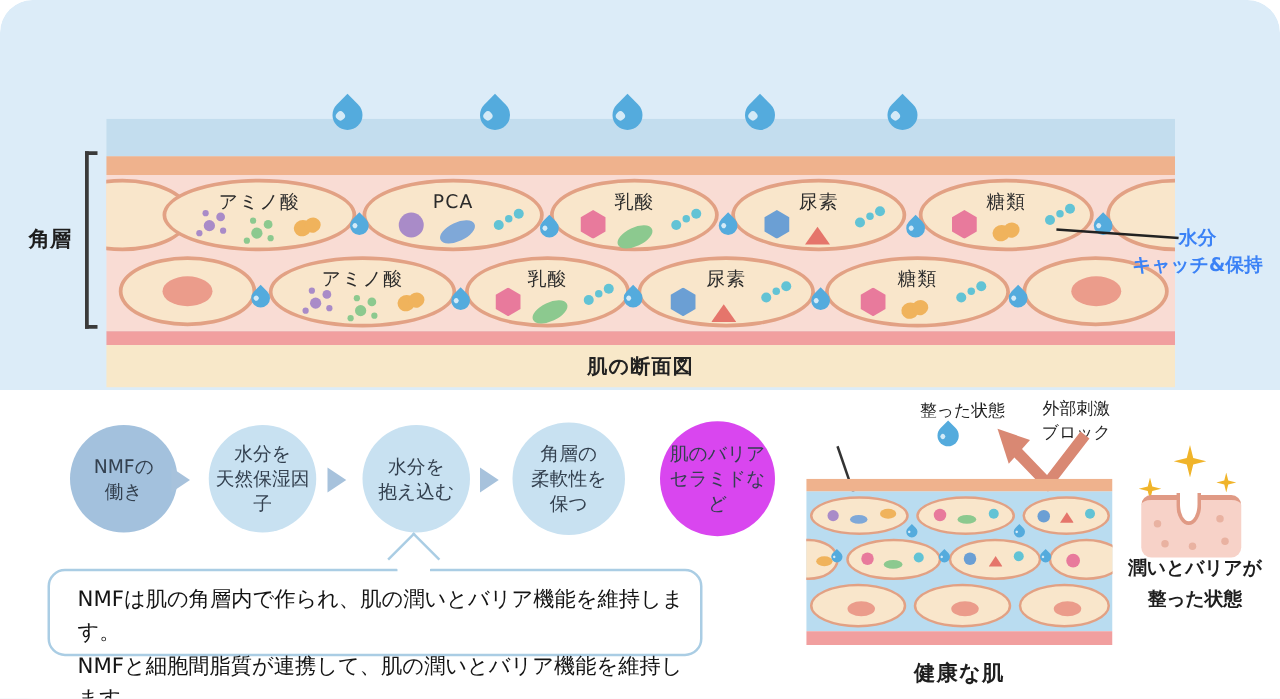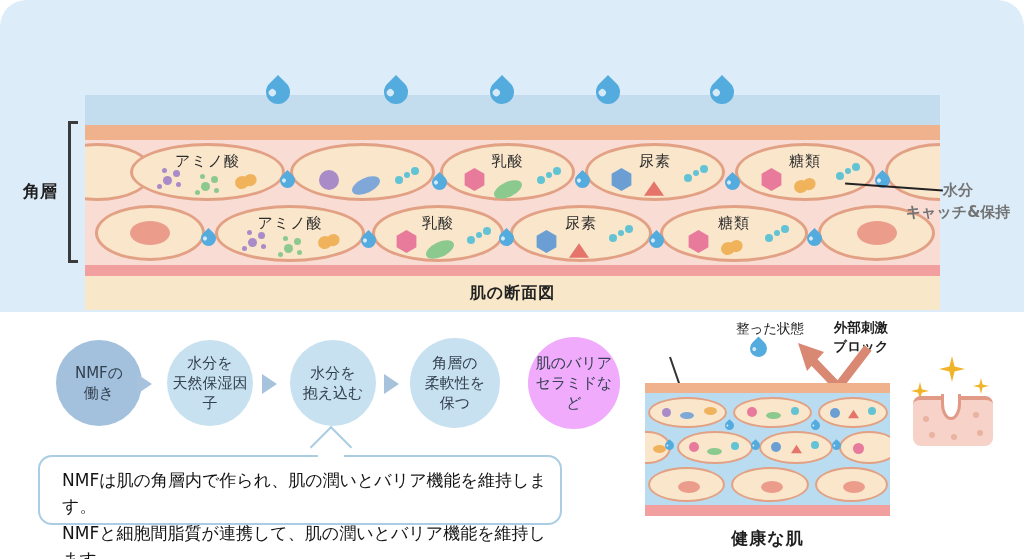--- a/index.html
+++ b/index.html
@@ -35,21 +35,21 @@
   .m-peanut { width:14px; height:13px; border-radius:50%; transform:rotate(-20deg); }
   .m-peanut::after { content:""; position:absolute; left:9px; top:1px; width:13px; height:12px; border-radius:50%; background:inherit; }
   .m-cluster { width:9px; height:9px; border-radius:50%; background:currentColor;
     box-shadow:9px -7px 0 -1px currentColor, -3px -10px 0 -2px currentColor, 11px 4px 0 -2px currentColor, -8px 6px 0 -2px currentColor; }
   .m-chain { width:8px; height:8px; border-radius:50%; background:currentColor;
     box-shadow:8px -5px 0 -1px currentColor, 16px -9px 0 0 currentColor; }
 
   .corneum-bracket { position:absolute; left:68px; top:121px; width:10px; height:142px; border-left:3px solid #3a3a3a; border-top:3px solid #3a3a3a; border-bottom:3px solid #3a3a3a; }
   .corneum-label { position:absolute; left:14px; top:180px; width:52px; text-align:center; font-size:17px; font-weight:600; color:#1e1e1e; }
 
-  .water-callout { position:absolute; left:896px; top:180px; width:124px; text-align:center; font-size:15px; font-weight:600; color:#737373; line-height:1.45; }
+  .water-callout { position:absolute; left:896px; top:180px; width:124px; text-align:center; font-size:15px; font-weight:600; color:#3b82f6; line-height:1.45; }
   .callout-line { position:absolute; left:845px; top:186px; width:98px; height:2px; background:#222; transform:rotate(4deg); }
 
   
   .fc { position:absolute; top:340px; width:86px; height:86px; border-radius:50%; display:flex; flex-direction:column; align-items:center; justify-content:center; text-align:center; font-size:15px; color:#33404f; line-height:1.35; font-weight:500; }
   .fc.dark { background:#a3c1dd; }
   .fc.light { background:#c8e1f1; }
   .fa { position:absolute; top:374px; width:0; height:0; border-top:10px solid transparent; border-bottom:10px solid transparent; border-left:15px solid #a7c2dc; }
 
   
   .note-pointer { position:absolute; left:316px; top:432px; width:30px; height:30px; background:#fff; border-left:2px solid #aacde4; border-top:2px solid #aacde4; transform:rotate(45deg); }
@@ -61,21 +61,21 @@
   .mini-top { position:absolute; left:0; top:0; width:100%; height:10px; background:#efb28d; }
   .mini-body { position:absolute; left:0; top:10px; width:100%; height:112px; background:#b9dcf0; }
   .mini-base { position:absolute; left:0; bottom:0; width:100%; height:11px; background:#f19f9f; }
   .mcell { position:absolute; background:#f9e6cb; border:2px solid #e2a184; border-radius:50%; }
   .mm { position:absolute; border-radius:50%; }
   .mini-caption { position:absolute; left:645px; top:527px; width:245px; text-align:center; font-size:17px; font-weight:600; color:#1e1e1e; letter-spacing:1px; }
 
   .lipid-label { position:absolute; left:612px; top:321px; width:118px; text-align:center; font-size:13px; color:#1e1e1e; line-height:1.45; font-weight:500; }
   .lipid-line { position:absolute; left:669px; top:357px; width:2px; height:43px; background:#333; transform:rotate(-19deg); transform-origin:top center; }
   .evap-label { position:absolute; left:718px; top:320px; width:104px; text-align:center; font-size:13.5px; color:#1e1e1e; font-weight:500; }
-  .block-label { position:absolute; left:818px; top:318px; width:86px; text-align:center; font-size:13.5px; color:#1e1e1e; line-height:1.4; font-weight:700; }
+  .block-label { position:absolute; left:818px; top:318px; width:86px; text-align:center; font-size:13.5px; color:#1e1e1e; line-height:1.4; font-weight:400; }
   .bounce-arrow { position:absolute; left:792px; top:342px; }
 
   
   .state-icon { position:absolute; left:905px; top:356px; width:100px; height:90px; }
   .star { position:absolute; background:#f0b42a; clip-path:polygon(50% 0,60% 40%,100% 50%,60% 60%,50% 100%,40% 60%,0 50%,40% 40%); }
   .pore-block { position:absolute; left:8px; top:40px; width:80px; height:50px; background:#f7d2c8; border-radius:8px; border-top:4px solid #e09a85; }
   .pore { position:absolute; left:28px; top:-6px; width:20px; height:26px; background:#fff; border:3px solid #e09a85; border-top:none; border-radius:0 0 55% 55%/0 0 70% 70%; }
   .pore-dot { position:absolute; width:6px; height:6px; border-radius:50%; background:#e9b2a1; }
   .state-text { position:absolute; left:893px; top:442px; width:126px; text-align:center; font-size:15px; font-weight:600; color:#1e1e1e; line-height:1.65; }
 </style>
@@ -97,20 +97,21 @@
     <div class="cell" style="left:-42px;top:48px;width:110px;height:58px;"></div>
 
     <div class="cell" style="left:45px;top:48px;width:155px;height:58px;">
       <div class="cell-label">アミノ酸</div>
       <i class="mol m-cluster" style="left:30px;top:30px;color:#a98bc8;"></i>
       <i class="mol m-cluster" style="left:68px;top:36px;color:#8cc98f;"></i>
       <i class="mol m-peanut" style="left:102px;top:30px;background:#f0b35c;"></i>
     </div>
 
     <div class="cell" style="left:205px;top:48px;width:145px;height:58px;">
+      <div class="cell-label">PCA</div>
       <i class="mol m-circle" style="left:26px;top:24px;width:20px;height:20px;background:#a98bc8;"></i>
       <i class="mol m-oval" style="left:58px;top:32px;width:30px;height:15px;background:#7fa8d8;"></i>
       <i class="mol m-chain" style="left:102px;top:30px;color:#62c3d5;"></i>
     </div>
 
     <div class="cell" style="left:355px;top:48px;width:135px;height:58px;">
       <div class="cell-label">乳酸</div>
       <i class="mol m-hex" style="left:20px;top:22px;width:23px;height:23px;background:#e87a9c;"></i>
       <i class="mol m-oval" style="left:50px;top:36px;width:30px;height:15px;background:#8cc98f;"></i>
       <i class="mol m-chain" style="left:94px;top:30px;color:#62c3d5;"></i>
@@ -209,21 +210,21 @@
   <div class="fc light" style="left:290px;">
     <div>水分を</div>
     <div>抱え込む</div>
   </div>
   <div class="fa" style="left:384px;"></div>
   <div class="fc light" style="left:410px;width:90px;height:90px;top:338px;">
     <div>角層の</div>
     <div>柔軟性を</div>
     <div>保つ</div>
   </div>
-  <div class="fc dark" style="left:528px;width:92px;height:92px;top:337px;background:#f0abfc;">
+  <div class="fc dark" style="left:528px;width:92px;height:92px;top:337px;background:#d946ef;">
     <div>肌のバリア</div>
     <div>セラミドなど</div>
   </div>
 
   <div class="note">
     <div>NMFは肌の角層内で作られ、肌の潤いとバリア機能を維持します。</div>
     <div>NMFと細胞間脂質が連携して、肌の潤いとバリア機能を維持します。</div>
   </div>
   <div class="note-pointer"></div>
   <div class="note-cover"></div>
@@ -301,13 +302,17 @@
     <i class="star" style="left:68px;top:22px;width:16px;height:16px;"></i>
     <div class="pore-block">
       <span class="pore"></span>
       <span class="pore-dot" style="left:10px;top:16px;"></span>
       <span class="pore-dot" style="left:60px;top:12px;"></span>
       <span class="pore-dot" style="left:16px;top:32px;"></span>
       <span class="pore-dot" style="left:64px;top:30px;"></span>
       <span class="pore-dot" style="left:38px;top:34px;"></span>
     </div>
   </div>
+  <div class="state-text">
+    <div>潤いとバリアが</div>
+    <div>整った状態</div>
+  </div>
 </div>
 
 </body></html>

